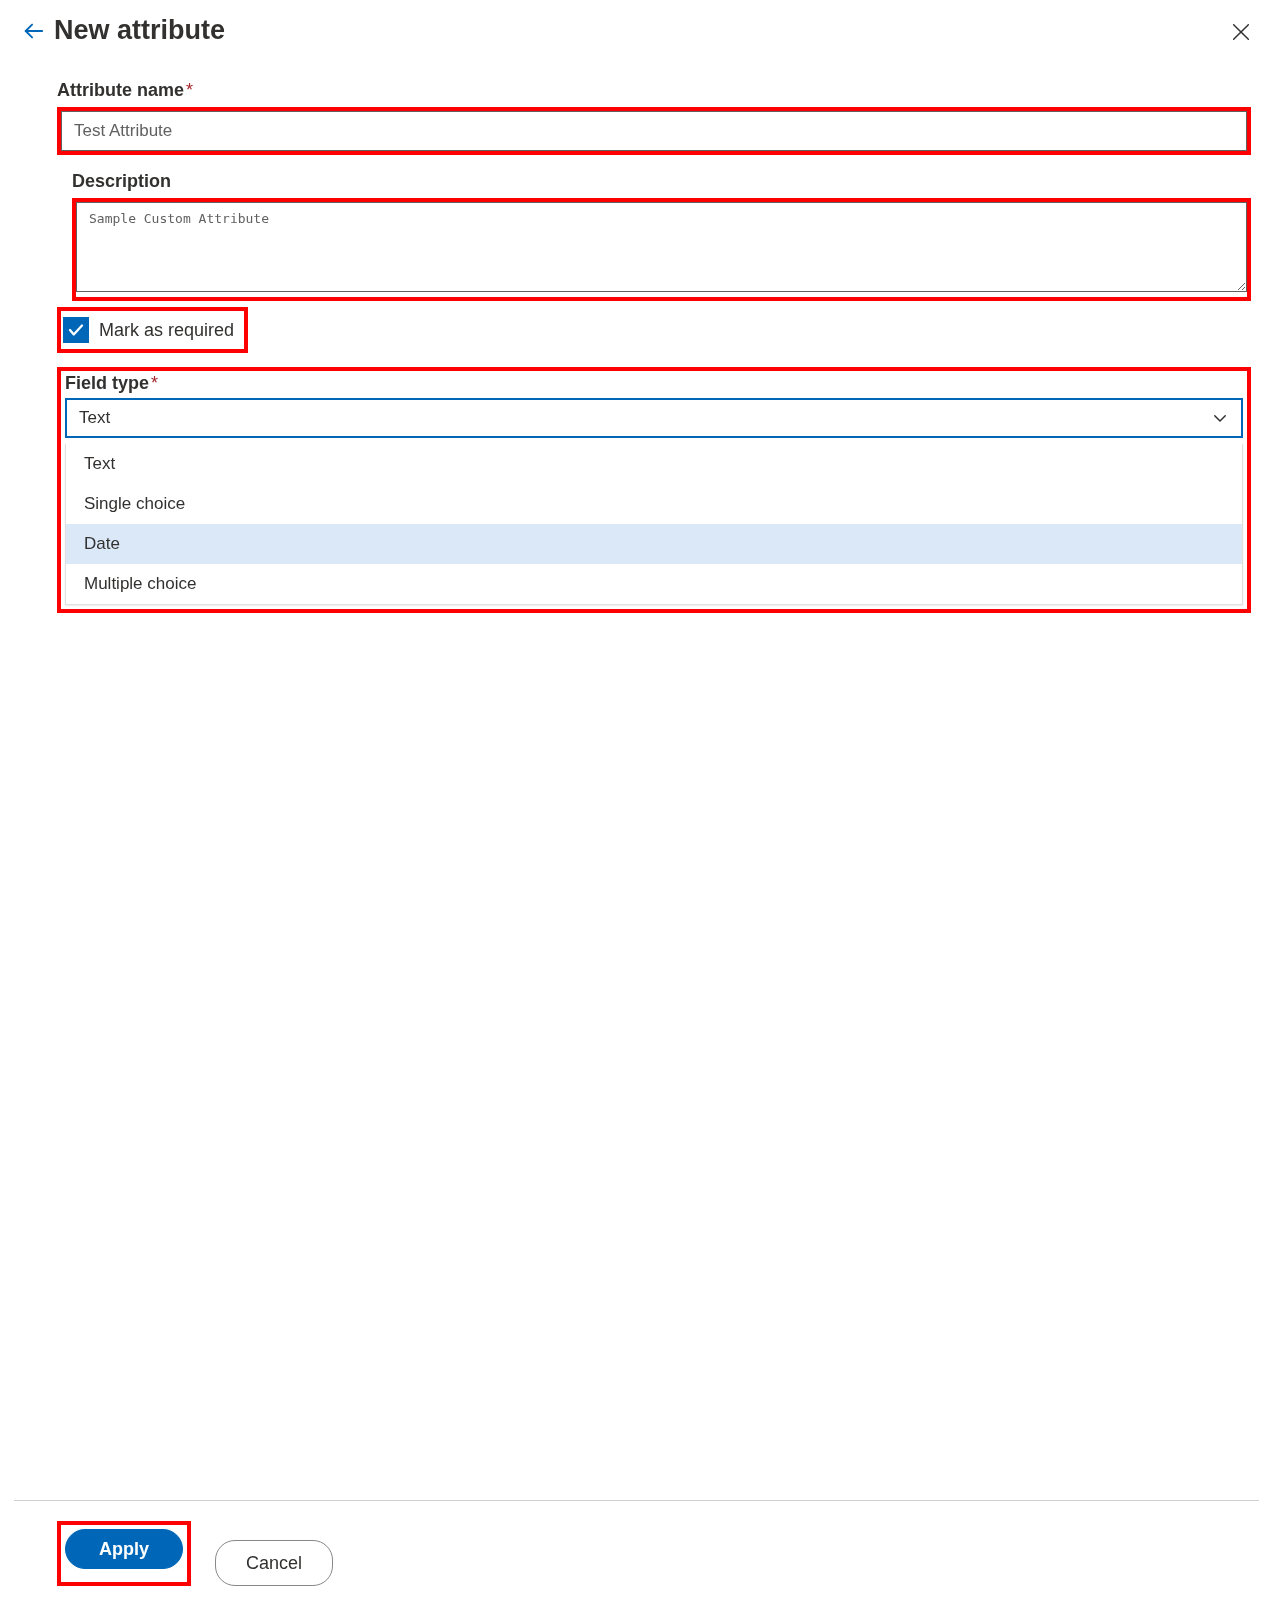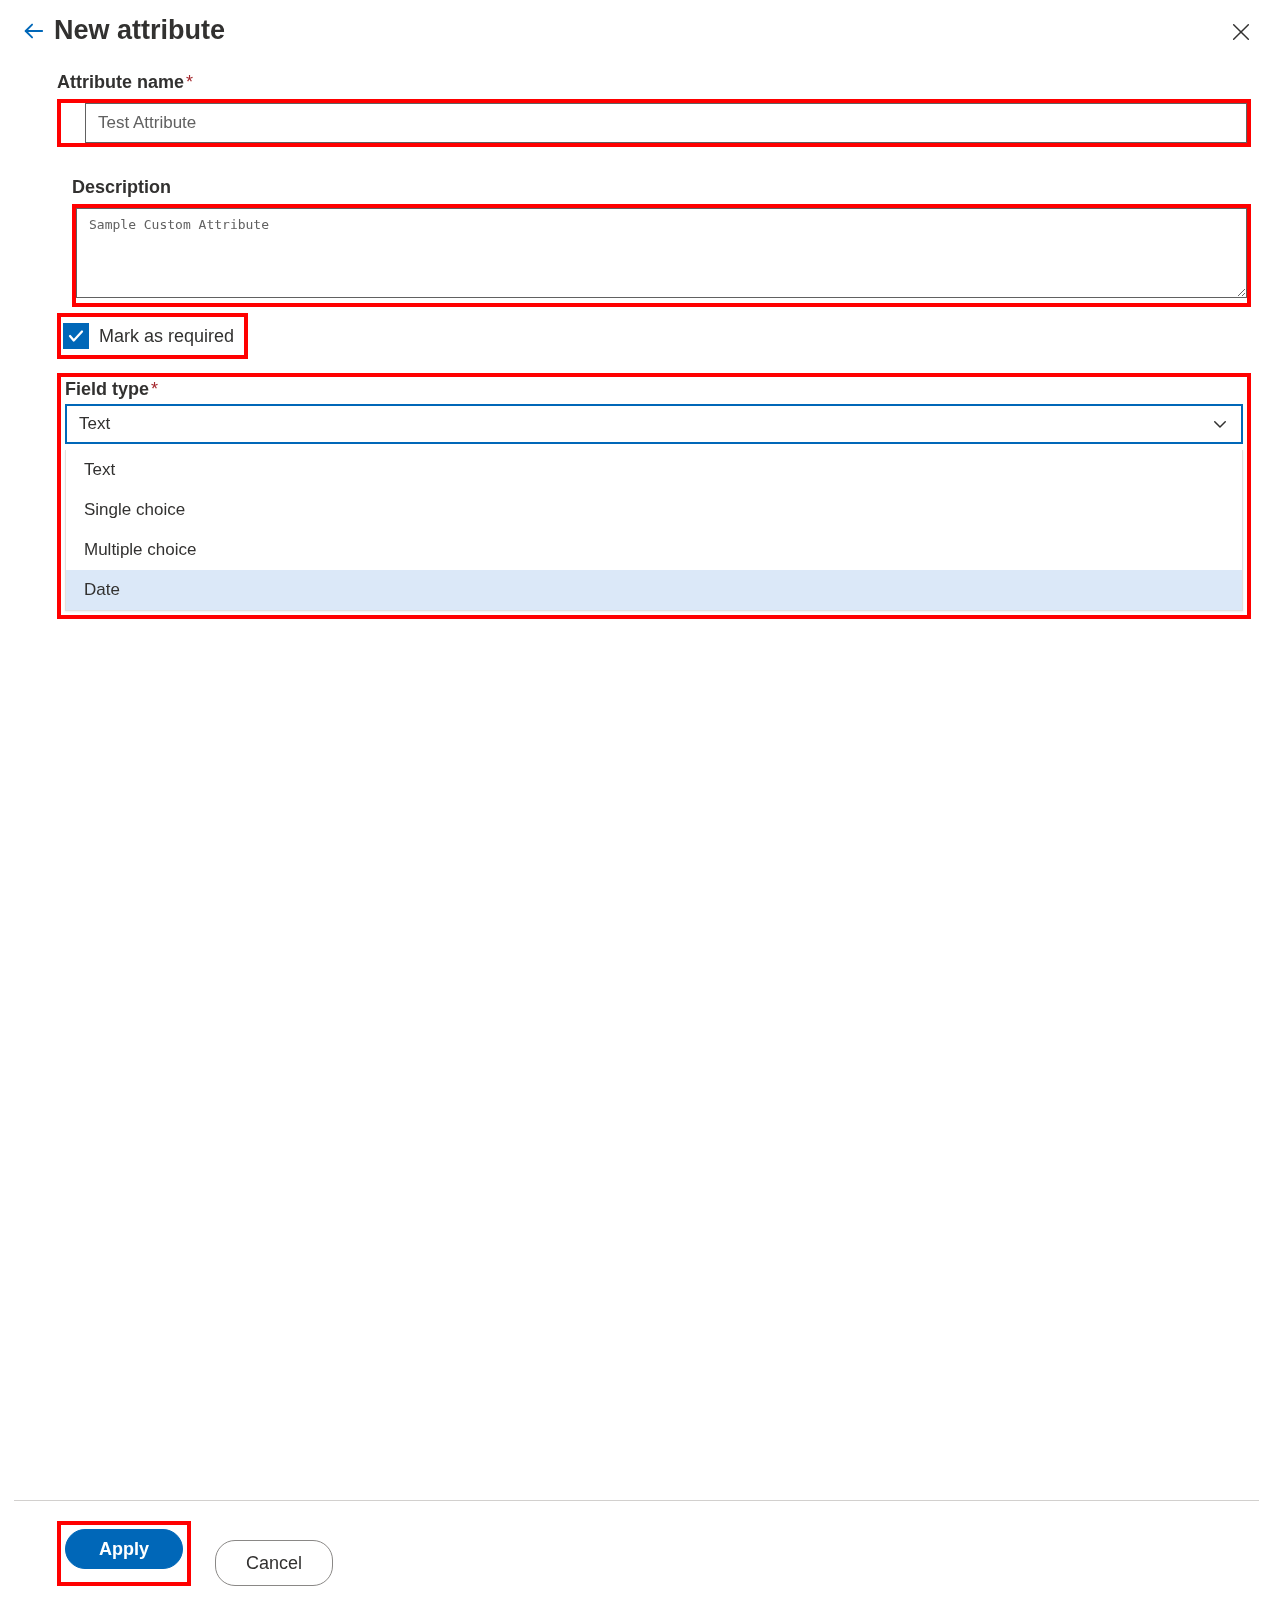--- a/index.html
+++ b/index.html
@@ -79,23 +79,23 @@
       width: 100%;
       height: 90px;
       padding: 8px 12px;
       font-size: 13px;
       color: #616161;
       border: 1px solid #616161;
       background: #fff;
       resize: both;
       outline: none;
     }
-    .group-name { margin-top: 0; }
-    .group-desc { margin-top: 30px; padding-left: 15px; }
-    .name-box { margin-top: 2px; padding-left: 24px; }
+    .group-name { margin-top: 8px; }
+    .group-desc { margin-top: 16px; padding-left: 15px; }
+    .name-box { margin-top: 2px; }
     .desc-box { margin-top: 2px; }
 
     .check-row {
       display: inline-flex;
       align-items: center;
       padding: 6px 10px 6px 2px;
       margin-top: 6px;
     }
     .checkbox {
       width: 26px;
@@ -236,22 +236,22 @@
         <span class="dval">Text</span>
         <span class="chev">
           <svg viewBox="0 0 24 24" fill="none" stroke="#323130" stroke-width="2" stroke-linecap="round" stroke-linejoin="round">
               <polyline points="5 9 12 16 19 9"></polyline>
             </svg>
         </span>
       </div>
       <div class="options">
         <div class="option">Text</div>
         <div class="option">Single choice</div>
+        <div class="option hovered">Date</div>
         <div class="option">Multiple choice</div>
-        <div class="option hovered">Date</div>
       </div>
     </div>
 
   </div>
 
   <div class="spacer"></div>
 
   <div class="footer">
     <div class="hl apply-wrap">
       <button class="btn btn-primary">Apply</button>

